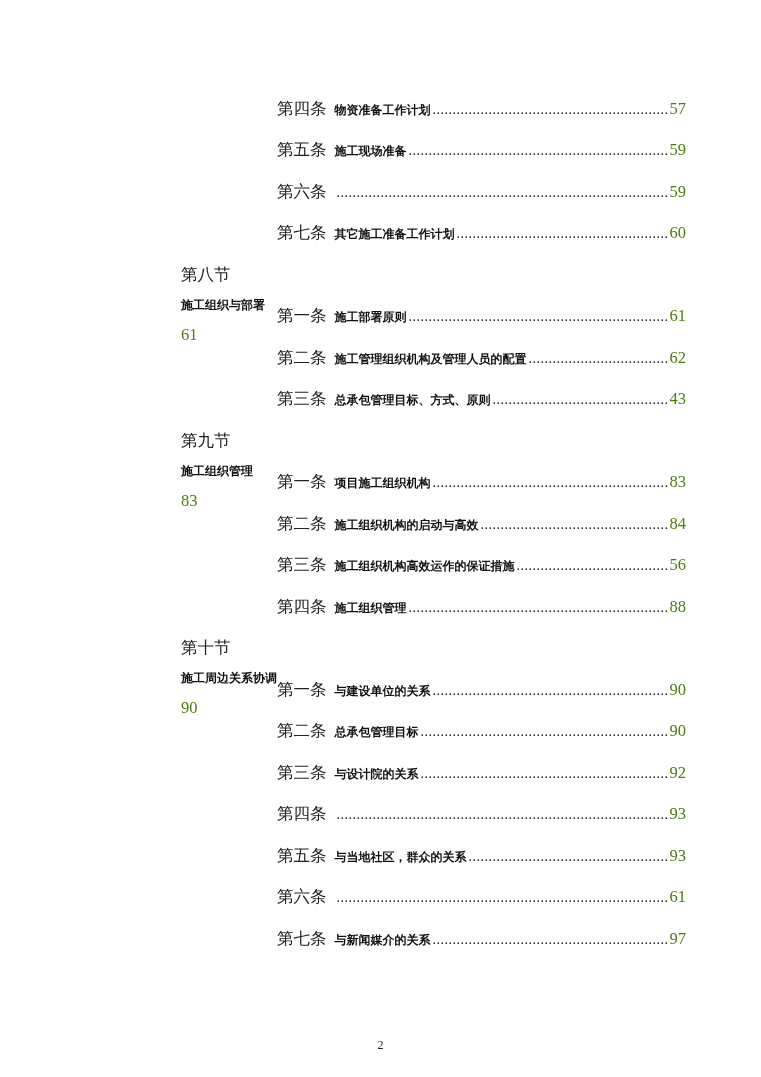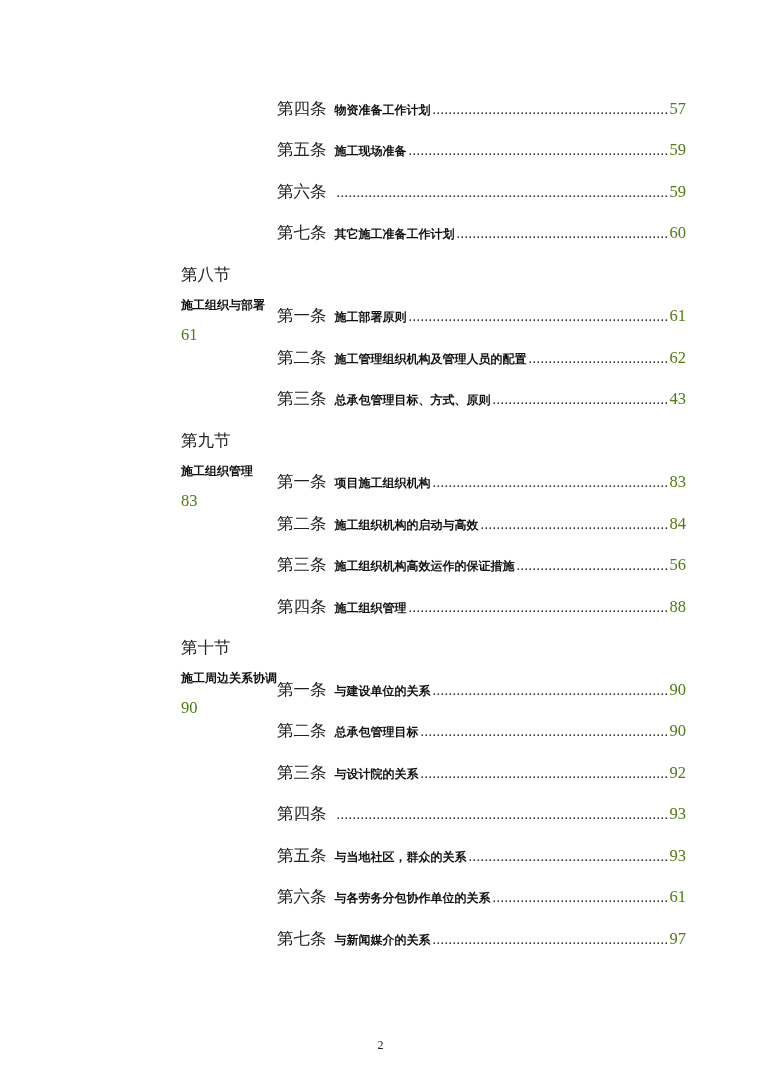--- a/index.html
+++ b/index.html
@@ -129,21 +129,20 @@
     <span class="page">93</span>
   </div>
   <div class="row article" style="top:749px">
     <span class="num">第五条</span>
     <span class="title">与当地社区，群众的关系</span>
     <span class="dots"></span>
     <span class="page">93</span>
   </div>
   <div class="row article" style="top:790px">
     <span class="num">第六条</span>
-    <span class="title">与各劳务分包协作单位的关系</span>
     <span class="dots"></span>
     <span class="page">61</span>
   </div>
   <div class="row article" style="top:832px">
     <span class="num">第七条</span>
     <span class="title">与新闻媒介的关系</span>
     <span class="dots"></span>
     <span class="page">97</span>
   </div>
 </div>

